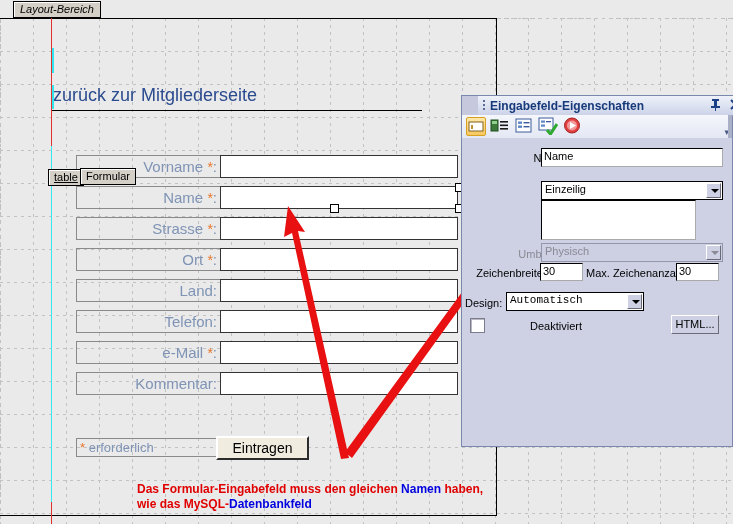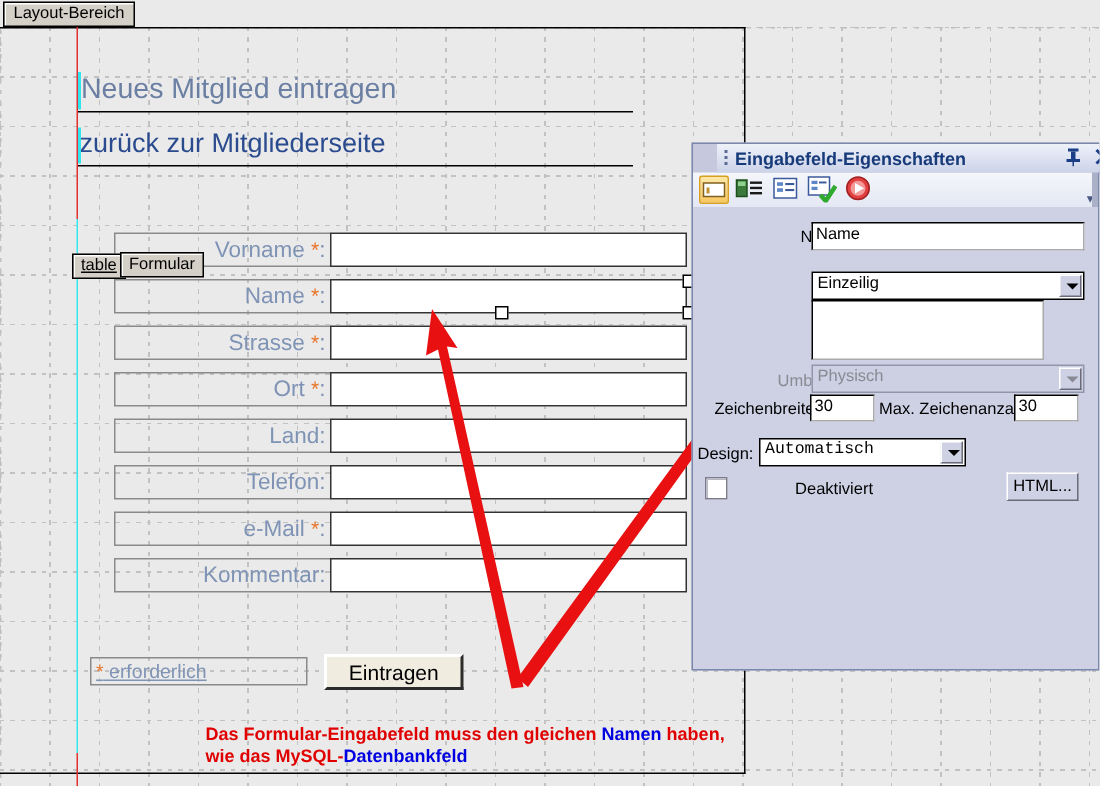--- a/index.html
+++ b/index.html
@@ -10,28 +10,29 @@
     font-size:12px;
     position:relative;
   }
 
   
   #layout-tab-bar{
     position:absolute;left:0;top:0;width:733px;height:18px;
     background:#eaeaea;
   }
   #layout-tab{
-    position:absolute;left:2px;top:1px;height:15px;
+    position:absolute;left:13px;top:1px;height:15px;
     padding:0 6px;
     line-height:15px;
     font-size:11px;color:#000;
     background:#d4d0c8;
     border:1px solid #000;
     box-shadow:inset 1px 1px 0 #ffffff;
     white-space:nowrap;
+    font-style:italic;
   }
 
   
   #canvas{
     position:absolute;left:0;top:18px;width:733px;height:506px;
     background:#eaeaea;
     background-image:
       repeating-linear-gradient(to right,
         transparent 0, transparent 2px,
         #bdbdbd 2px, #bdbdbd 5px,
@@ -122,25 +123,24 @@
   }
 
   
   .sel-handle{
     position:absolute;width:7px;height:7px;
     background:#fff;border:1px solid #000;z-index:7;
   }
 
   
   #req-note{
-    position:absolute;left:60px;top:420px;width:145px;height:19px;
+    position:absolute;left:76px;top:420px;width:145px;height:19px;
     border:1px solid #8a8a8a;box-sizing:border-box;
     font-size:13px;color:#7f93b5;line-height:17px;padding-left:3px;
     white-space:nowrap;
-    text-decoration:underline;
   }
   #req-note .req{color:#e8762c;}
 
   
   #submit-button{
     position:absolute;left:216px;top:418px;width:93px;height:24px;
     background:#f0ece0;
     border:2px outset #e6e2d8;
     border-top-color:#ffffff;border-left-color:#ffffff;
     border-right-color:#808080;border-bottom-color:#808080;
@@ -250,23 +250,20 @@
 <div id="canvas">
   <div class="gridlines-v"></div>
   <div class="gridlines-h"></div>
 
   <div id="page-frame"></div>
 
   <div id="guide-red-top"></div>
   <div id="guide-cyan"></div>
   <div id="guide-red-bottom"></div>
 
-  <div class="hdr-block" id="heading-new-member">
-    <span>Neues Mitglied eintragen</span>
-  </div>
   <div class="hdr-edge" style="top:30px;height:25px;"></div>
 
   <div class="hdr-block" id="link-back">
     <span>zurück zur Mitgliederseite</span>
   </div>
   <div class="hdr-edge" style="top:67px;height:24px;"></div>
 
   <div class="elem-tag" id="tag-table">table</div>
   <div class="elem-tag" id="tag-formular">Formular</div>
 

